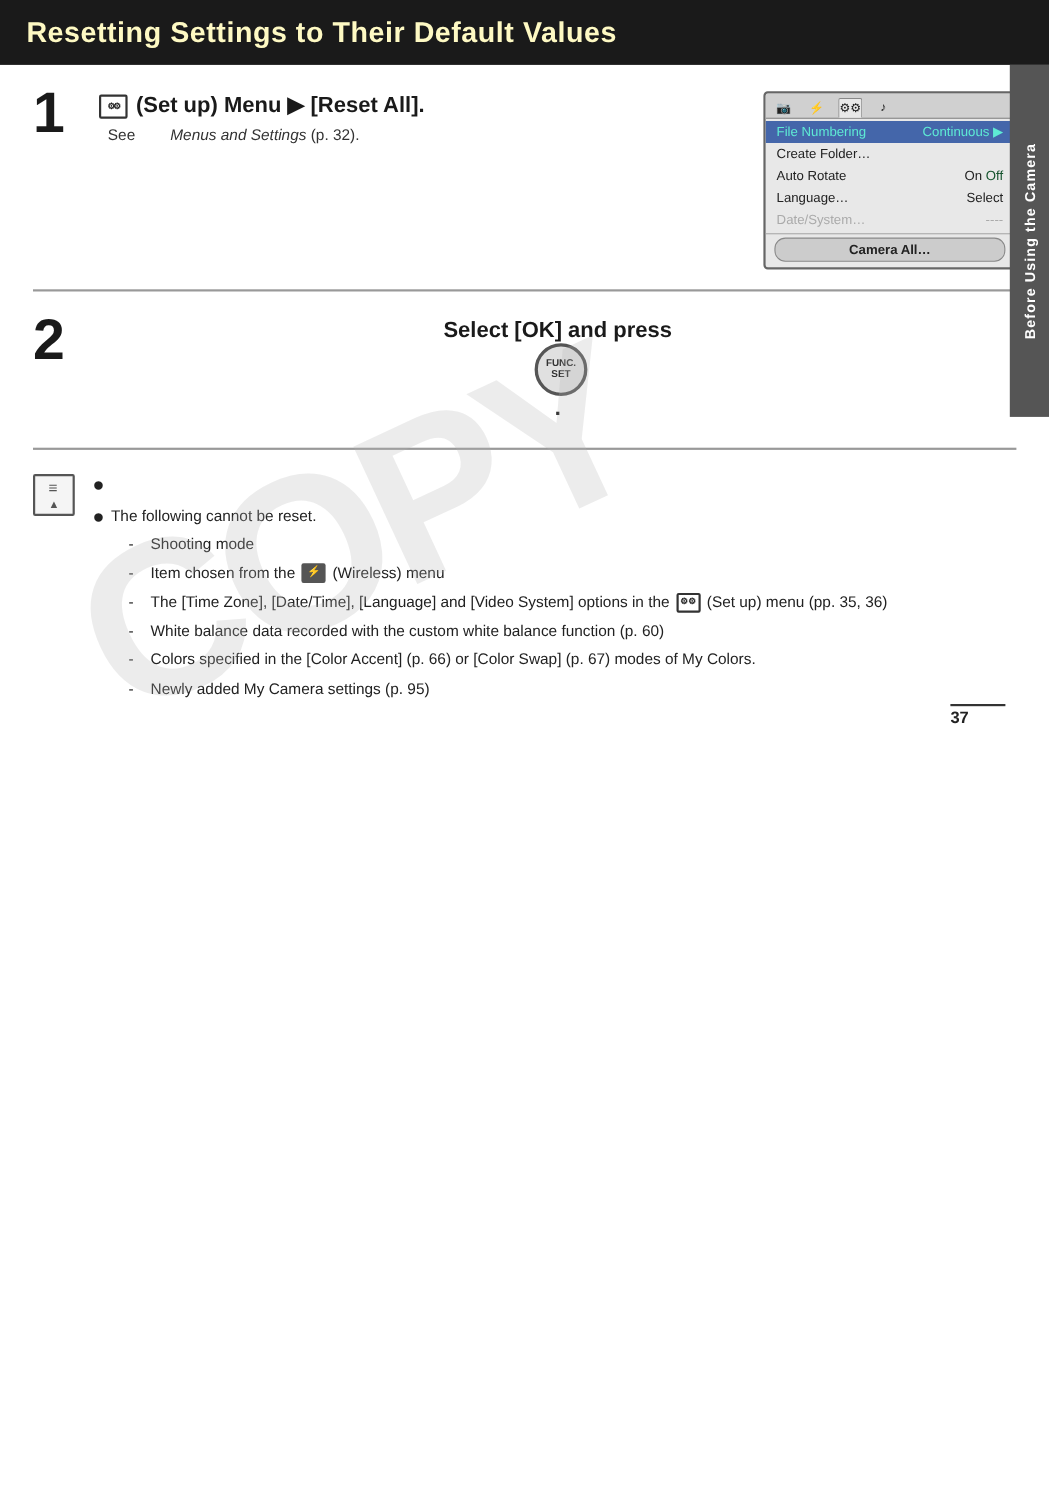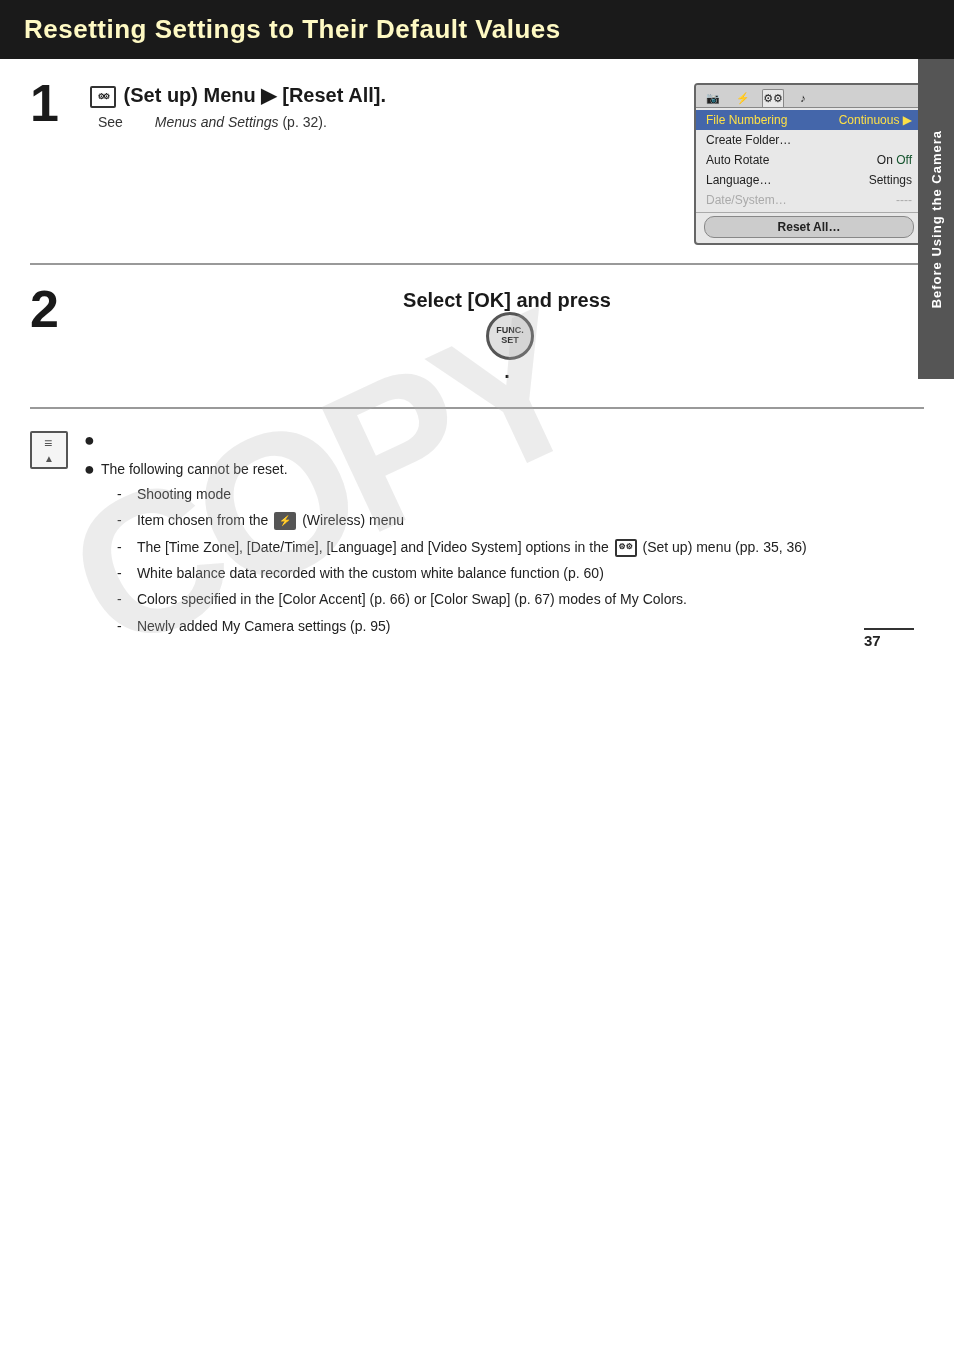--- a/index.html
+++ b/index.html
@@ -153,21 +153,21 @@
     }
     .camera-menu-row {
       display: flex;
       justify-content: space-between;
       padding: 3px 10px;
       font-size: 12px;
       color: #222;
     }
     .camera-menu-row.highlighted {
       background: #4466aa;
-      color: #fde047;
+      color: #5eead4;
     }
     .camera-menu-row .menu-key {
       color: inherit;
     }
     .camera-menu-row .menu-val {
       color: inherit;
       font-weight: normal;
     }
     .camera-menu-reset {
       margin: 3px 8px;
@@ -306,21 +306,21 @@
       transform: rotate(-25deg);
       pointer-events: none;
       z-index: 0;
       letter-spacing: -10px;
       user-select: none;
     }
 
     
     .page-number {
       position: absolute;
-      bottom: 28px;
+      bottom: 16px;
       right: 40px;
       font-size: 15px;
       font-weight: bold;
       color: #222;
     }
 
     .page-number-line {
       border-top: 2px solid #333;
       width: 50px;
       margin-bottom: 2px;
@@ -381,29 +381,29 @@
             <div class="camera-menu-row">
               <span class="menu-key">Create Folder…</span>
               <span class="menu-val"></span>
             </div>
             <div class="camera-menu-row">
               <span class="menu-key">Auto Rotate</span>
               <span class="menu-val"><span style="color:#222;text-align:center;">On</span> <span style="color:#14532d;">Off</span></span>
             </div>
             <div class="camera-menu-row">
               <span class="menu-key">Language…</span>
-              <span class="menu-val">Settings</span>
+              <span class="menu-val">Select</span>
             </div>
             <div class="camera-menu-row" style="color:#aaa;">
               <span class="menu-key">Date/System…</span>
               <span class="menu-val">----</span>
             </div>
             <div class="divider-line"></div>
             <div class="camera-menu-reset">
-              <span>Reset All…</span>
+              <span>Camera All…</span>
             </div>
           </div>
         </div>
       </div>
     </div>
   </div>
 
   <div class="step-section">
     <div class="step-number">2</div>
     <div class="step-content">

